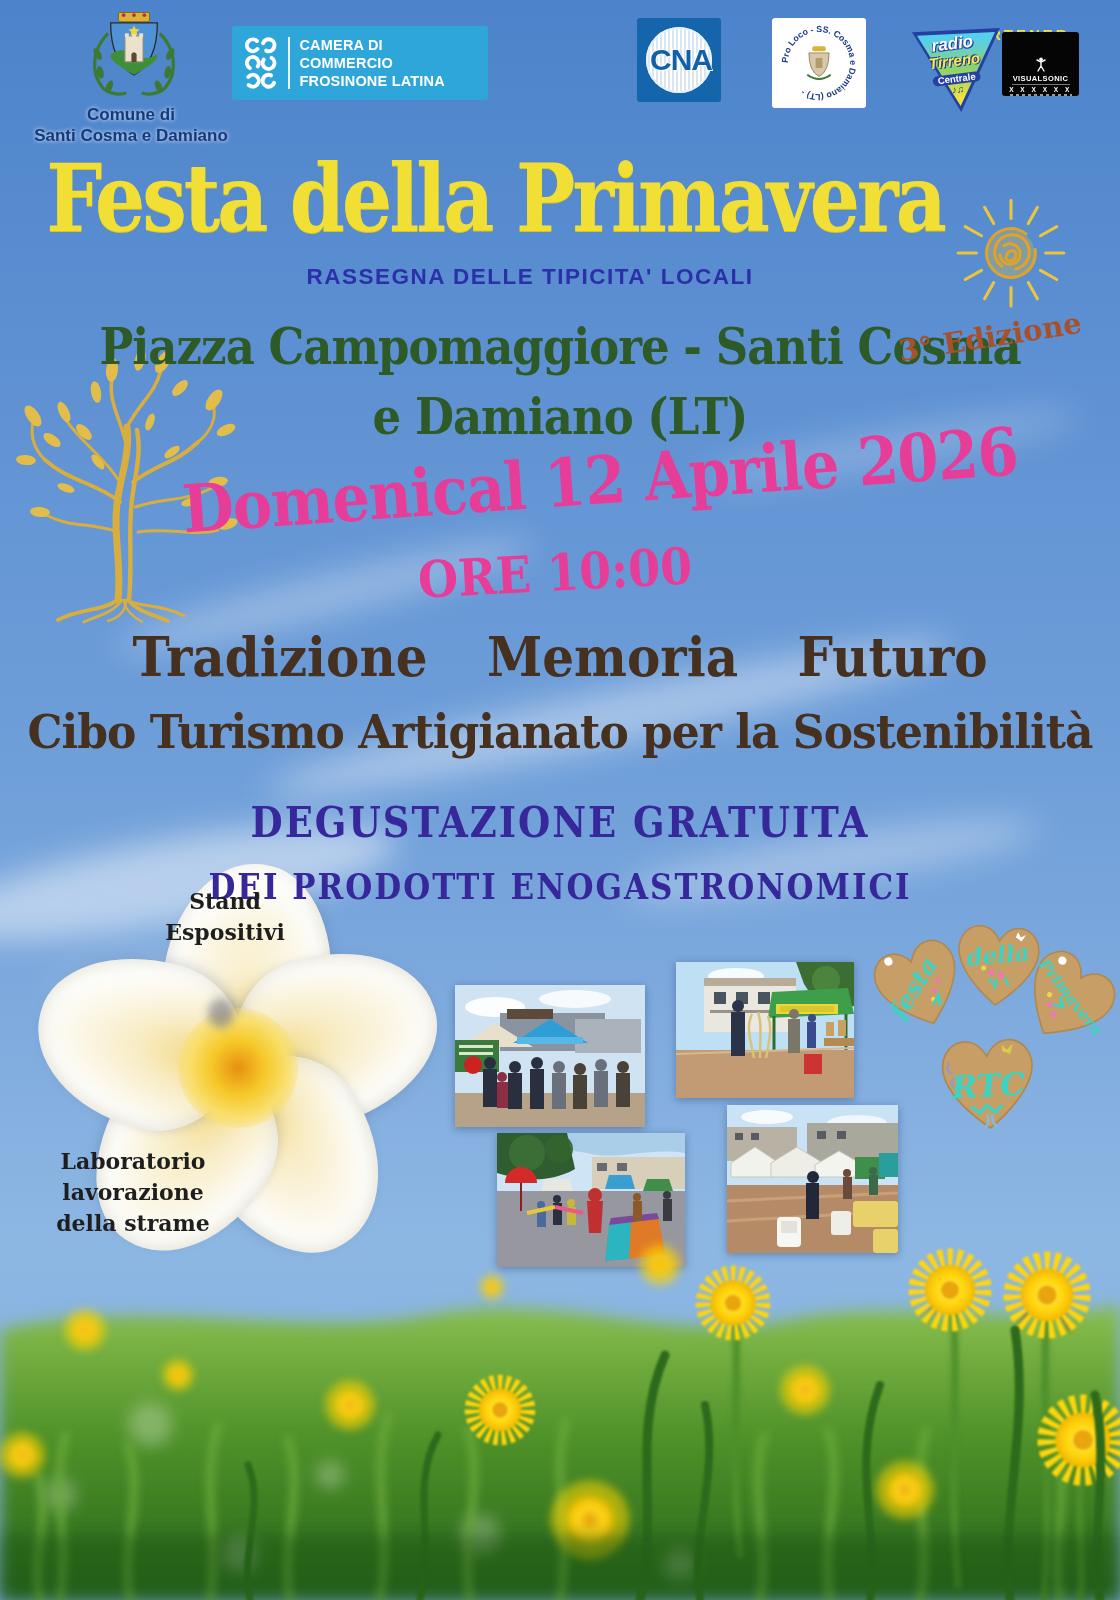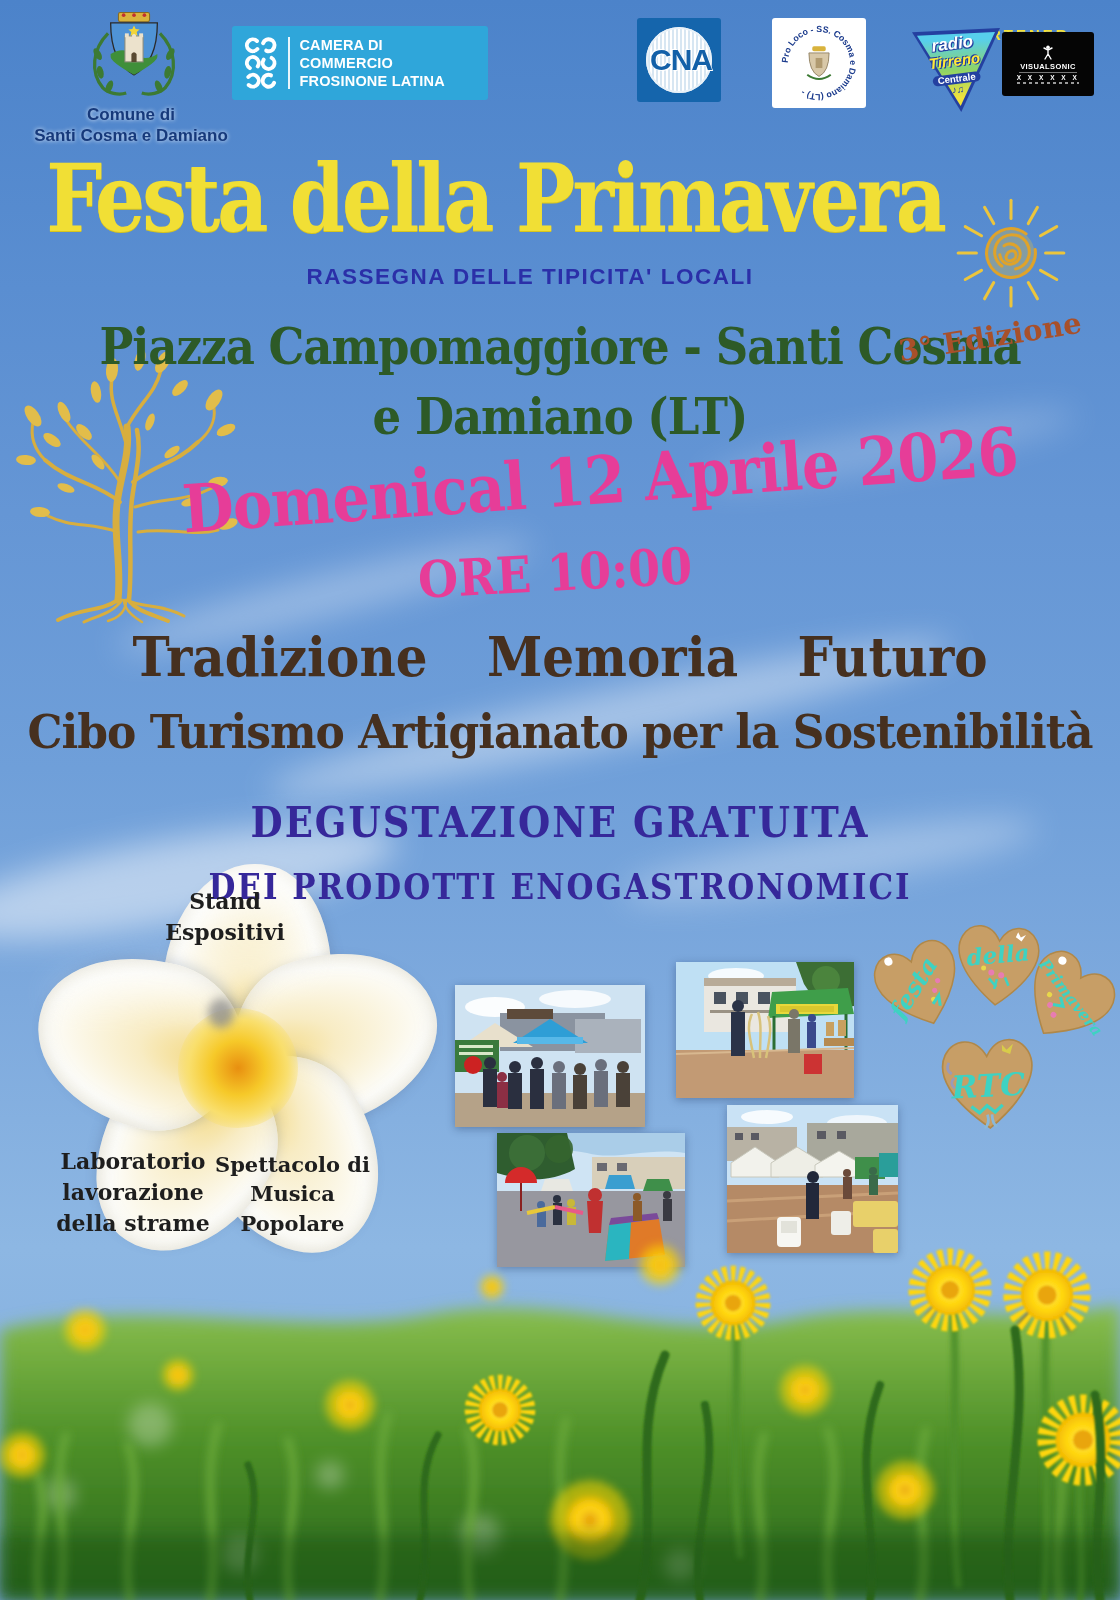--- a/index.html
+++ b/index.html
@@ -38,22 +38,22 @@
     font-size:15px;letter-spacing:3px;margin-top:16px;}
   .radio-box{left:912px;top:28px;width:88px;height:84px;}
   .radio-outer{position:absolute;inset:0;background:#2440a0;clip-path:polygon(0 5%,100% 0,56% 100%);}
   .radio-inner{position:absolute;inset:4px 5px 6px 5px;background:linear-gradient(178deg,#57cfec 12%,#8fd465 52%,#f2e23c 88%);
     clip-path:polygon(0 5%,100% 0,56% 100%);}
   .radio-text{position:absolute;left:4px;top:7px;width:78px;text-align:center;transform:rotate(-7deg);line-height:1.05;}
   .radio-w1{color:#fff;font-style:italic;font-weight:bold;font-size:17px;text-shadow:1px 1px 0 #2440a0,-1px 1px 0 #2440a0;}
   .radio-w2{color:#ffe93a;font-weight:bold;font-size:15px;font-style:italic;text-shadow:1px 1px 0 #2440a0,-1px -1px 0 #2440a0;}
   .radio-w3{display:inline-block;color:#fff;font-weight:bold;font-size:9.5px;background:#2440a0;border-radius:5px;padding:0 5px;}
   .radio-notes{color:#2440a0;font-size:10px;font-weight:bold;}
-  .vs-box{left:1002px;top:32px;width:92px;height:64px;background:#050505;border-radius:3px;color:#fff;
-    display:flex;flex-direction:column;align-items:center;justify-content:center;gap:1px;}
+  .vs-box{left:1002px;top:32px;width:77px;height:64px;background:#050505;border-radius:3px;color:#fff;
+    display:flex;flex-direction:column;align-items:center;justify-content:flex-end;gap:1px;}
   .vs-name{font-size:7.5px;font-weight:bold;letter-spacing:.4px;}
   .vs-sub{width:58px;height:1px;background:#777;}
   .vs-x{font-size:6.5px;letter-spacing:2.5px;font-weight:bold;}
   .vs-dots{width:62px;height:2px;background:repeating-linear-gradient(90deg,#9a9a9a 0 3px,transparent 3px 6px);}
   
   .title{left:30px;top:152px;width:930px;text-align:center;font-size:79px;letter-spacing:-3px;
     color:#f1df35;transform:scaleY(1.18);transform-origin:center;text-shadow:0 1px 0 #d8c41c;}
   .subtitle{left:0;top:264px;width:1060px;text-align:center;font-size:22.5px;font-weight:bold;
     color:#2b2fa8;letter-spacing:1.5px;}
   .loc1{left:0;top:320px;width:1120px;text-align:center;font-size:45px;color:#2d5a27;
@@ -293,22 +293,20 @@
     <div class="petal" style="transform:rotate(212deg);"></div>
     <div class="petal" style="transform:rotate(285deg);"></div>
     <div class="abs fl-center"></div>
     <div class="abs fl-stigma"></div>
   </div>
   <div class="petal-label z6" style="left:125px;top:886px;width:200px;font-size:22px;">Stand
 Espositivi</div>
   <div class="petal-label z6" style="left:48px;top:1146px;width:170px;font-size:22px;">Laboratorio
 lavorazione
 della strame</div>
-  <div class="petal-label z6" style="left:200px;top:1150px;width:185px;font-size:21px;">Spettacolo di
-Musica Popolare</div>
 
   <div class="photo z4" style="left:455px;top:985px;width:190px;height:142px;">
     <svg width="190" height="142" viewBox="0 0 190 142">
       <rect width="190" height="142" fill="#cfe3f2"></rect>
       <ellipse cx="40" cy="22" rx="30" ry="10" fill="#fff" opacity=".9"></ellipse>
         <ellipse cx="120" cy="14" rx="36" ry="9" fill="#fff" opacity=".8"></ellipse>
       <rect x="45" y="28" width="105" height="38" fill="#8a93a0"></rect>
         <rect x="52" y="24" width="46" height="10" fill="#5d4a3a"></rect>
       <rect x="120" y="34" width="66" height="34" fill="#aab2bc"></rect>
       <path d="M5,62 L40,38 L78,62 Z" fill="#e8e0cc"></path>

